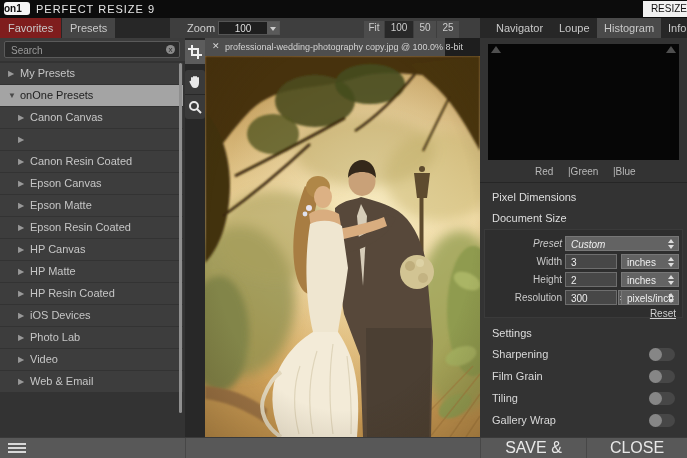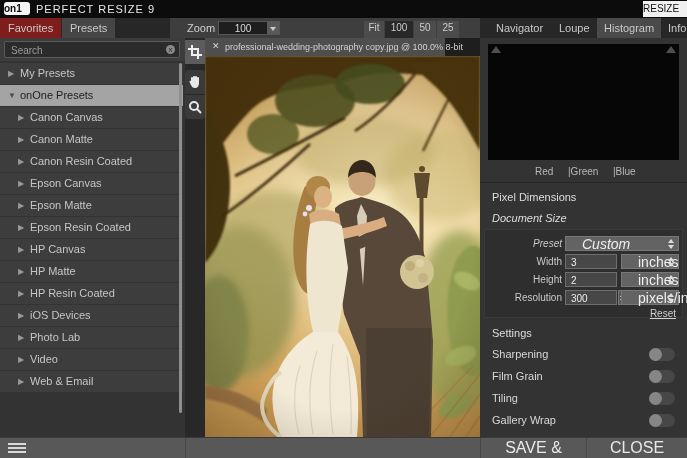--- a/index.html
+++ b/index.html
@@ -6,21 +6,21 @@
   html,body { width:687px; height:458px; overflow:hidden; }
   body { font-family:"Liberation Sans", sans-serif; background:#2e2e2e; position:relative; color:#ccc; }
   .abs { position:absolute; }
 
   
   #titlebar { left:0; top:0; width:687px; height:18px; background:#0c0c0c; }
   #logo { left:4px; top:2px; width:26px; height:13px; background:#f5f5f5; border-radius:3px;
           color:#0c0c0c; font-size:10px; font-weight:bold; text-align:left; line-height:13px; letter-spacing:0; }
   #app-title { left:36px; top:3px; font-size:11px; color:#e8e8e8; letter-spacing:1px; }
   #resize-btn { right:0; top:1px; width:44px; height:16px; background:#f1f1f1; color:#111;
-                font-size:10px; text-align:left; line-height:16px; }
+                font-size:10px; text-align:right; line-height:16px; }
 
   
   #toolbar { left:0; top:18px; width:687px; height:20px; background:#272727; }
   .ltab { top:0; height:20px; padding:0 8px; font-size:11px; line-height:20px; color:#c9c9c9; }
   #tab-favorites { left:0; background:#7f1d1d; }
   #tab-presets { left:62px; background:#454545; }
   #toolbar-center { left:170px; top:0; width:310px; height:20px; background:#3e3e3e; }
   #zoom-label { left:17px; top:4px; font-size:11px; color:#cfcfcf; }
   #zoom-select { left:48px; top:3px; width:62px; height:14px; background:#1e1e1e; border:1px solid #555; }
   #zoom-select .val { position:absolute; left:0; top:0; width:48px; text-align:center; font-size:10px; line-height:13px; color:#ddd; }
@@ -71,26 +71,26 @@
 
   
   #right-panel { left:480px; top:38px; width:207px; height:399px; background:#333; }
   #histogram-box { left:8px; top:6px; width:191px; height:116px; background:#060606; }
   .clip-tri { position:absolute; top:2px; width:0; height:0; border-left:5px solid transparent; border-right:5px solid transparent; border-bottom:7px solid #4f4f4f; }
   #clip-left { left:3px; } #clip-right { right:3px; }
   .chan { position:absolute; top:128px; font-size:10px; color:#b9b9b9; }
   #chan-red { left:55px; } #chan-green { left:88px; } #chan-blue { left:133px; }
   #rp-divider { left:0; top:144px; width:207px; height:1px; background:#262626; }
   .sec-h { left:12px; font-size:11px; color:#dedede; }
-  #h-pixdim { top:153px; } #h-docsize { top:174px;font-style:italic; } #h-settings { top:289px; }
+  #h-pixdim { top:153px; } #h-docsize { top:174px; } #h-settings { top:289px; }
   #fields-box { left:4px; top:191px; width:199px; height:89px; background:#2e2e2e; border:1px solid #3a3a3a; }
   .frow { position:absolute; left:0; width:199px; height:15px; }
   .frow .flabel { position:absolute; right:122px; top:2px; font-size:10px; color:#c9c9c9; }
   .fselect { position:absolute; top:0; height:15px; background:#636363; border:1px solid #777; }
-  .fselect .txt { position:absolute; left:16px; top:1px; font-size:14px; color:#eee; line-height:13px; }
+  .fselect .txt { position:absolute; left:5px; top:1px; font-size:10px; color:#eee; line-height:13px; }
   .stepper { position:absolute; right:1px; top:1px; width:11px; height:11px; }
   .stepper .up { position:absolute; left:2px; top:1px; width:0; height:0; border-left:3px solid transparent; border-right:3px solid transparent; border-bottom:4px solid #ddd; }
   .stepper .dn { position:absolute; left:2px; bottom:0; width:0; height:0; border-left:3px solid transparent; border-right:3px solid transparent; border-top:4px solid #ddd; }
   .finput { position:absolute; top:0; height:15px; background:#474747; border:1px solid #6e6e6e; }
   .finput .txt { position:absolute; left:5px; top:1px; font-size:10px; color:#eee; line-height:13px; }
   #row-preset { top:6px;font-style:italic; } #row-width { top:24px; } #row-height { top:42px; } #row-res { top:60px; }
   #preset-select { left:80px; width:114px; }
   .w-input { left:80px; width:52px; }
   .unit-select { left:136px; width:58px; }
   #res-input { left:80px; width:52px; }
@@ -158,21 +158,20 @@
     <div class="prow selected">
       <span class="arr">▼</span>
       <span class="lbl">onOne Presets</span>
     </div>
     <div class="prow sub">
       <span class="arr">▶</span>
       <span class="lbl">Canon Canvas</span>
     </div>
     <div class="prow sub">
       <span class="arr">▶</span>
-      <span class="lbl">Canon Matte</span>
     </div>
     <div class="prow sub">
       <span class="arr">▶</span>
       <span class="lbl">Canon Resin Coated</span>
     </div>
     <div class="prow sub">
       <span class="arr">▶</span>
       <span class="lbl">Epson Canvas</span>
     </div>
     <div class="prow sub">

